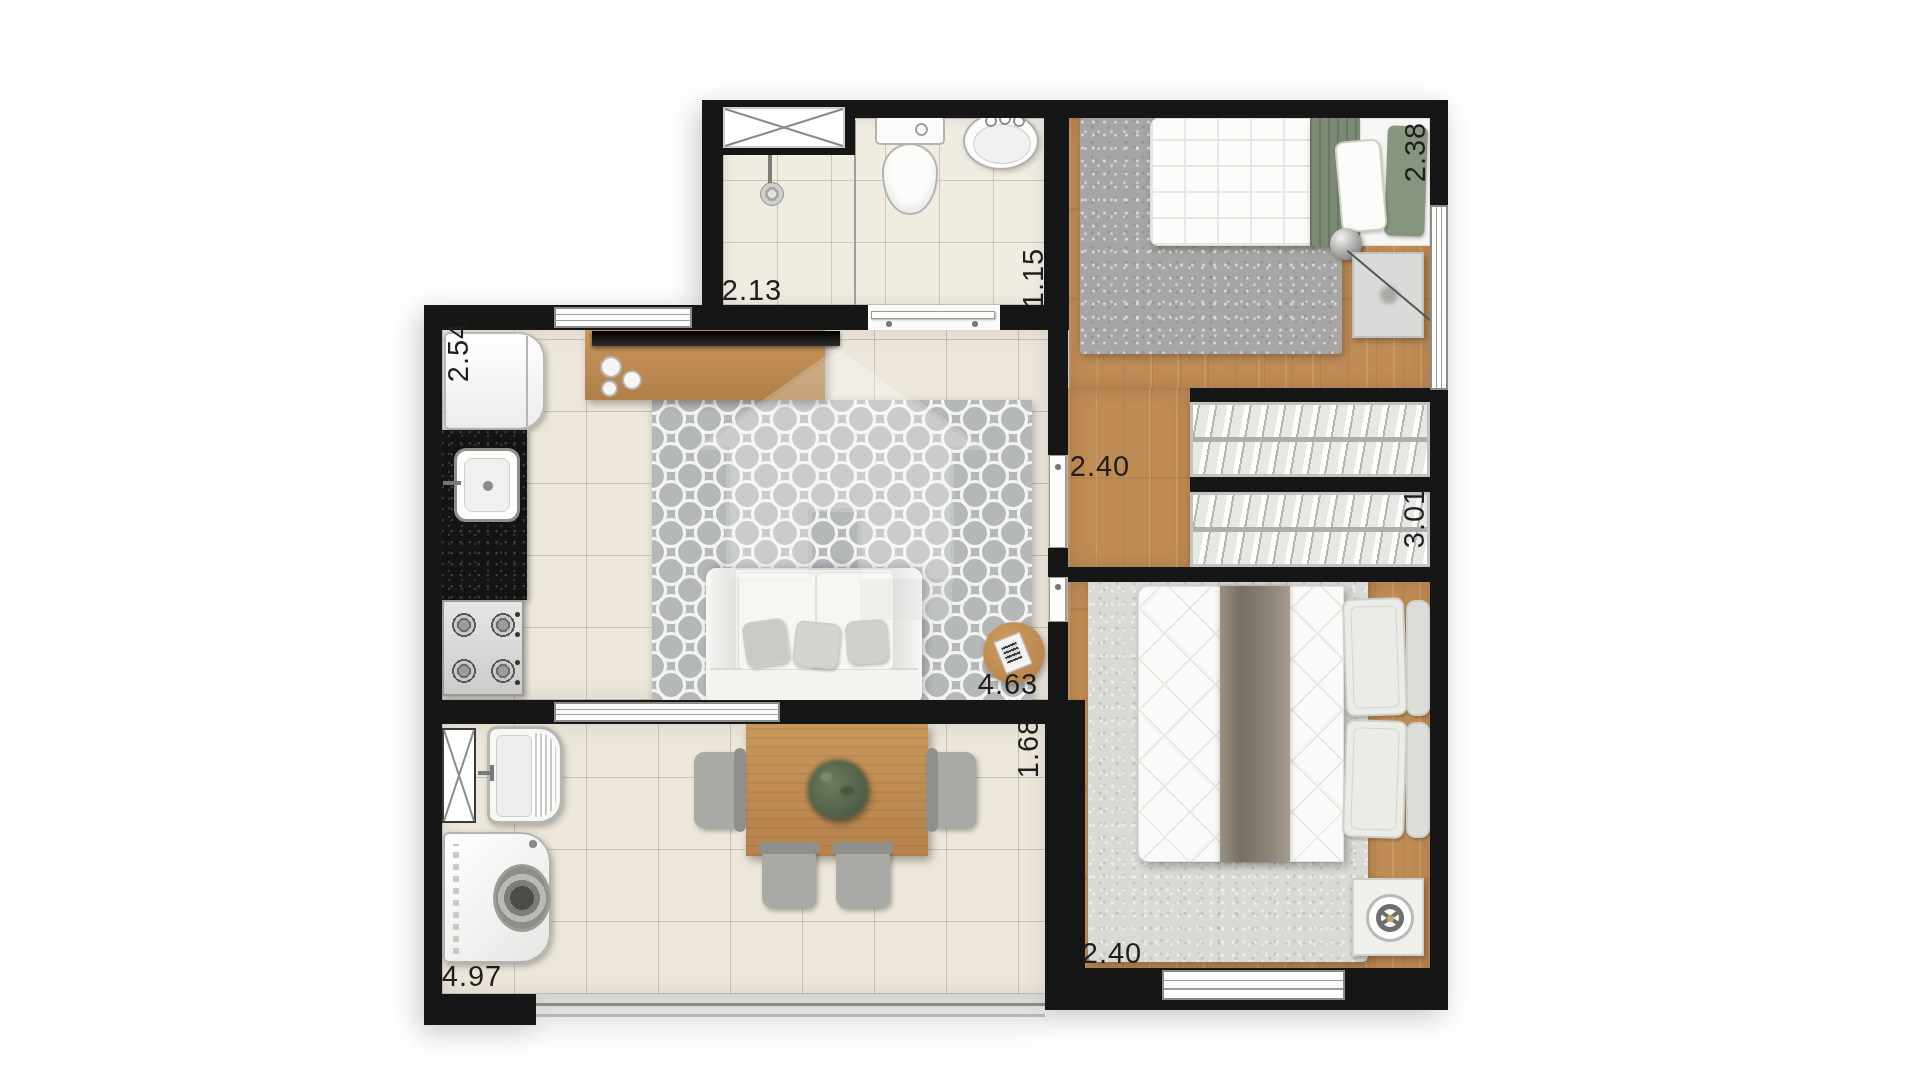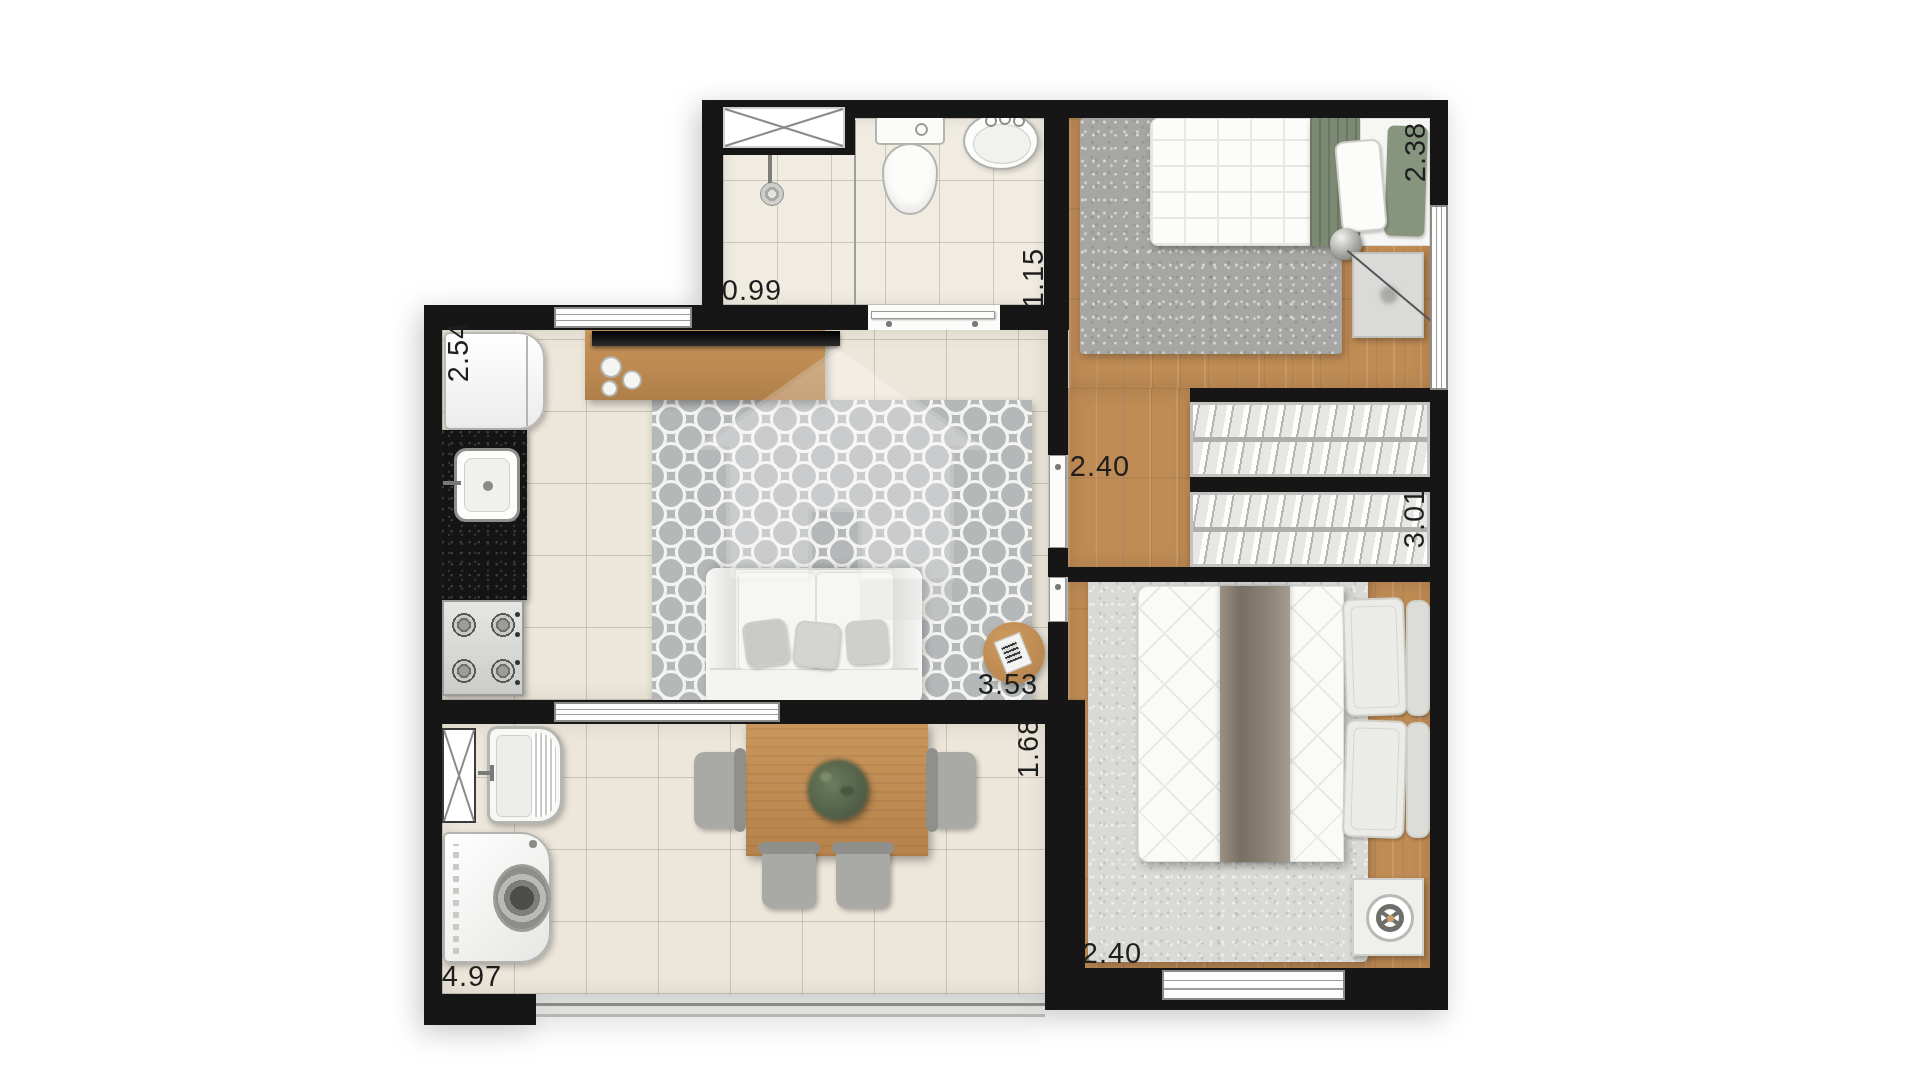--- a/index.html
+++ b/index.html
@@ -265,24 +265,24 @@
   <div class="abs" style="left:536px;top:1003px;width:509px;height:14px;border-top:3px solid #8a8a86;border-bottom:3px solid #b5b5b1;box-sizing:border-box;background:rgba(220,220,215,.5);"></div>
 
   <div class="abs" style="left:690px;top:330px;width:300px;height:310px;opacity:.28;pointer-events:none;">
     <svg width="300" height="310">
       <polygon points="150,18 292,118 262,118 262,250 170,250 170,180 120,180 120,250 38,250 38,118 8,118" fill="#ffffff" stroke="#e8e8e6" stroke-width="4"></polygon>
       <polygon points="170,250 262,250 262,290 170,290" fill="#dcdcda"></polygon>
     </svg>
   </div>
 
   <div class="dim v" style="left:458px;top:352px;">2.54</div>
-  <div class="dim" style="left:752px;top:290px;">0.99</div>
+  <div class="dim" style="left:752px;top:290px;">2.13</div>
   <div class="dim v" style="left:1033px;top:278px;">1.15</div>
   <div class="dim v" style="left:1415px;top:152px;">2.38</div>
   <div class="dim" style="left:1100px;top:466px;">2.40</div>
   <div class="dim v" style="left:1414px;top:518px;">3.01</div>
-  <div class="dim" style="left:1008px;top:684px;">3.53</div>
+  <div class="dim" style="left:1008px;top:684px;">4.63</div>
   <div class="dim v" style="left:1028px;top:748px;">1.68</div>
   <div class="dim" style="left:1112px;top:953px;">2.40</div>
   <div class="dim" style="left:472px;top:976px;">4.97</div>
 
  </div>
 </div>
 
 </body></html>

